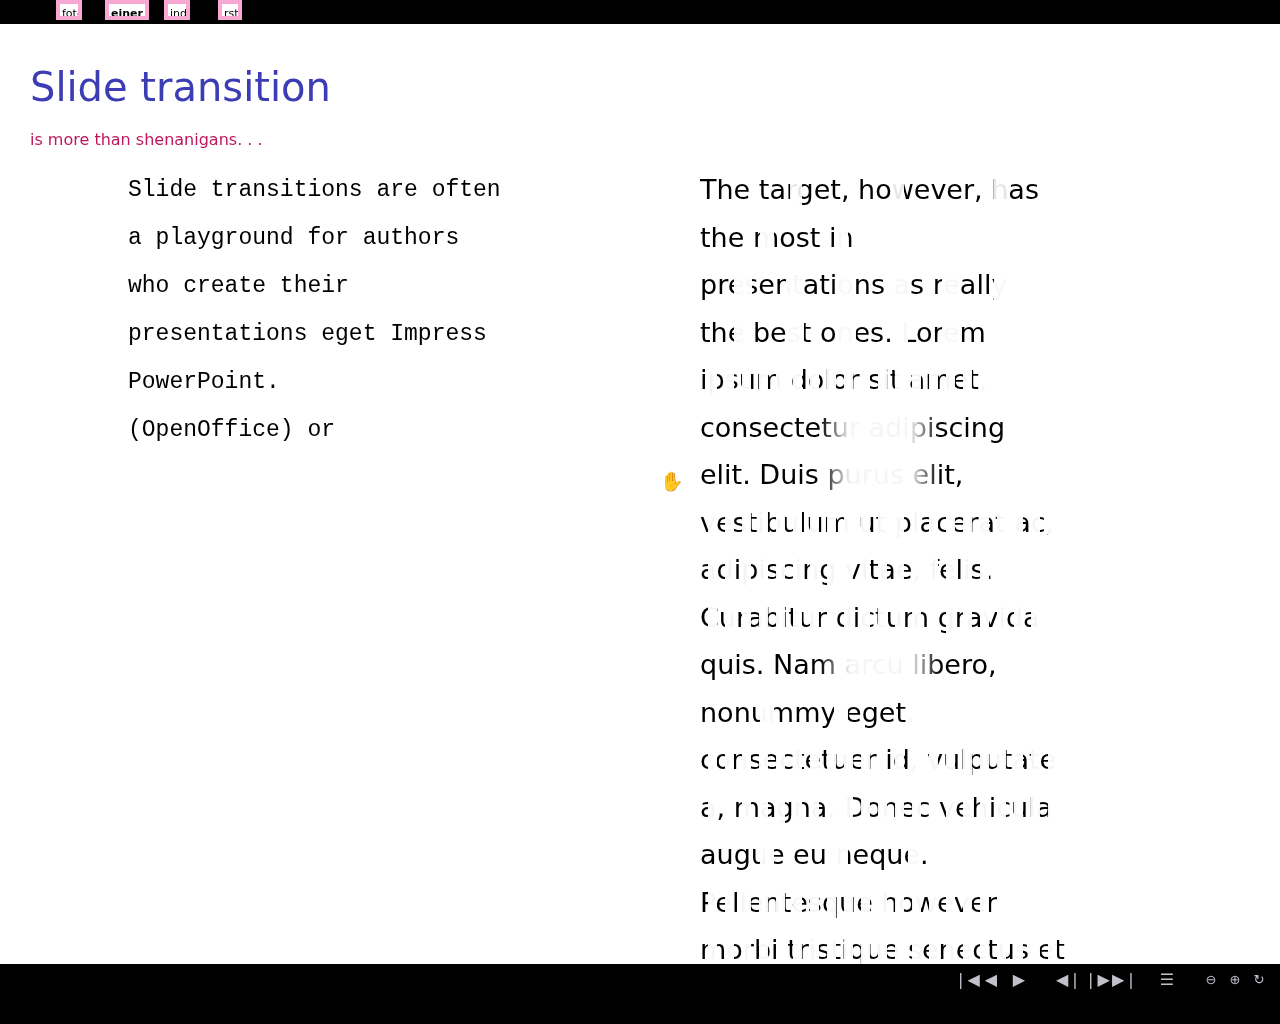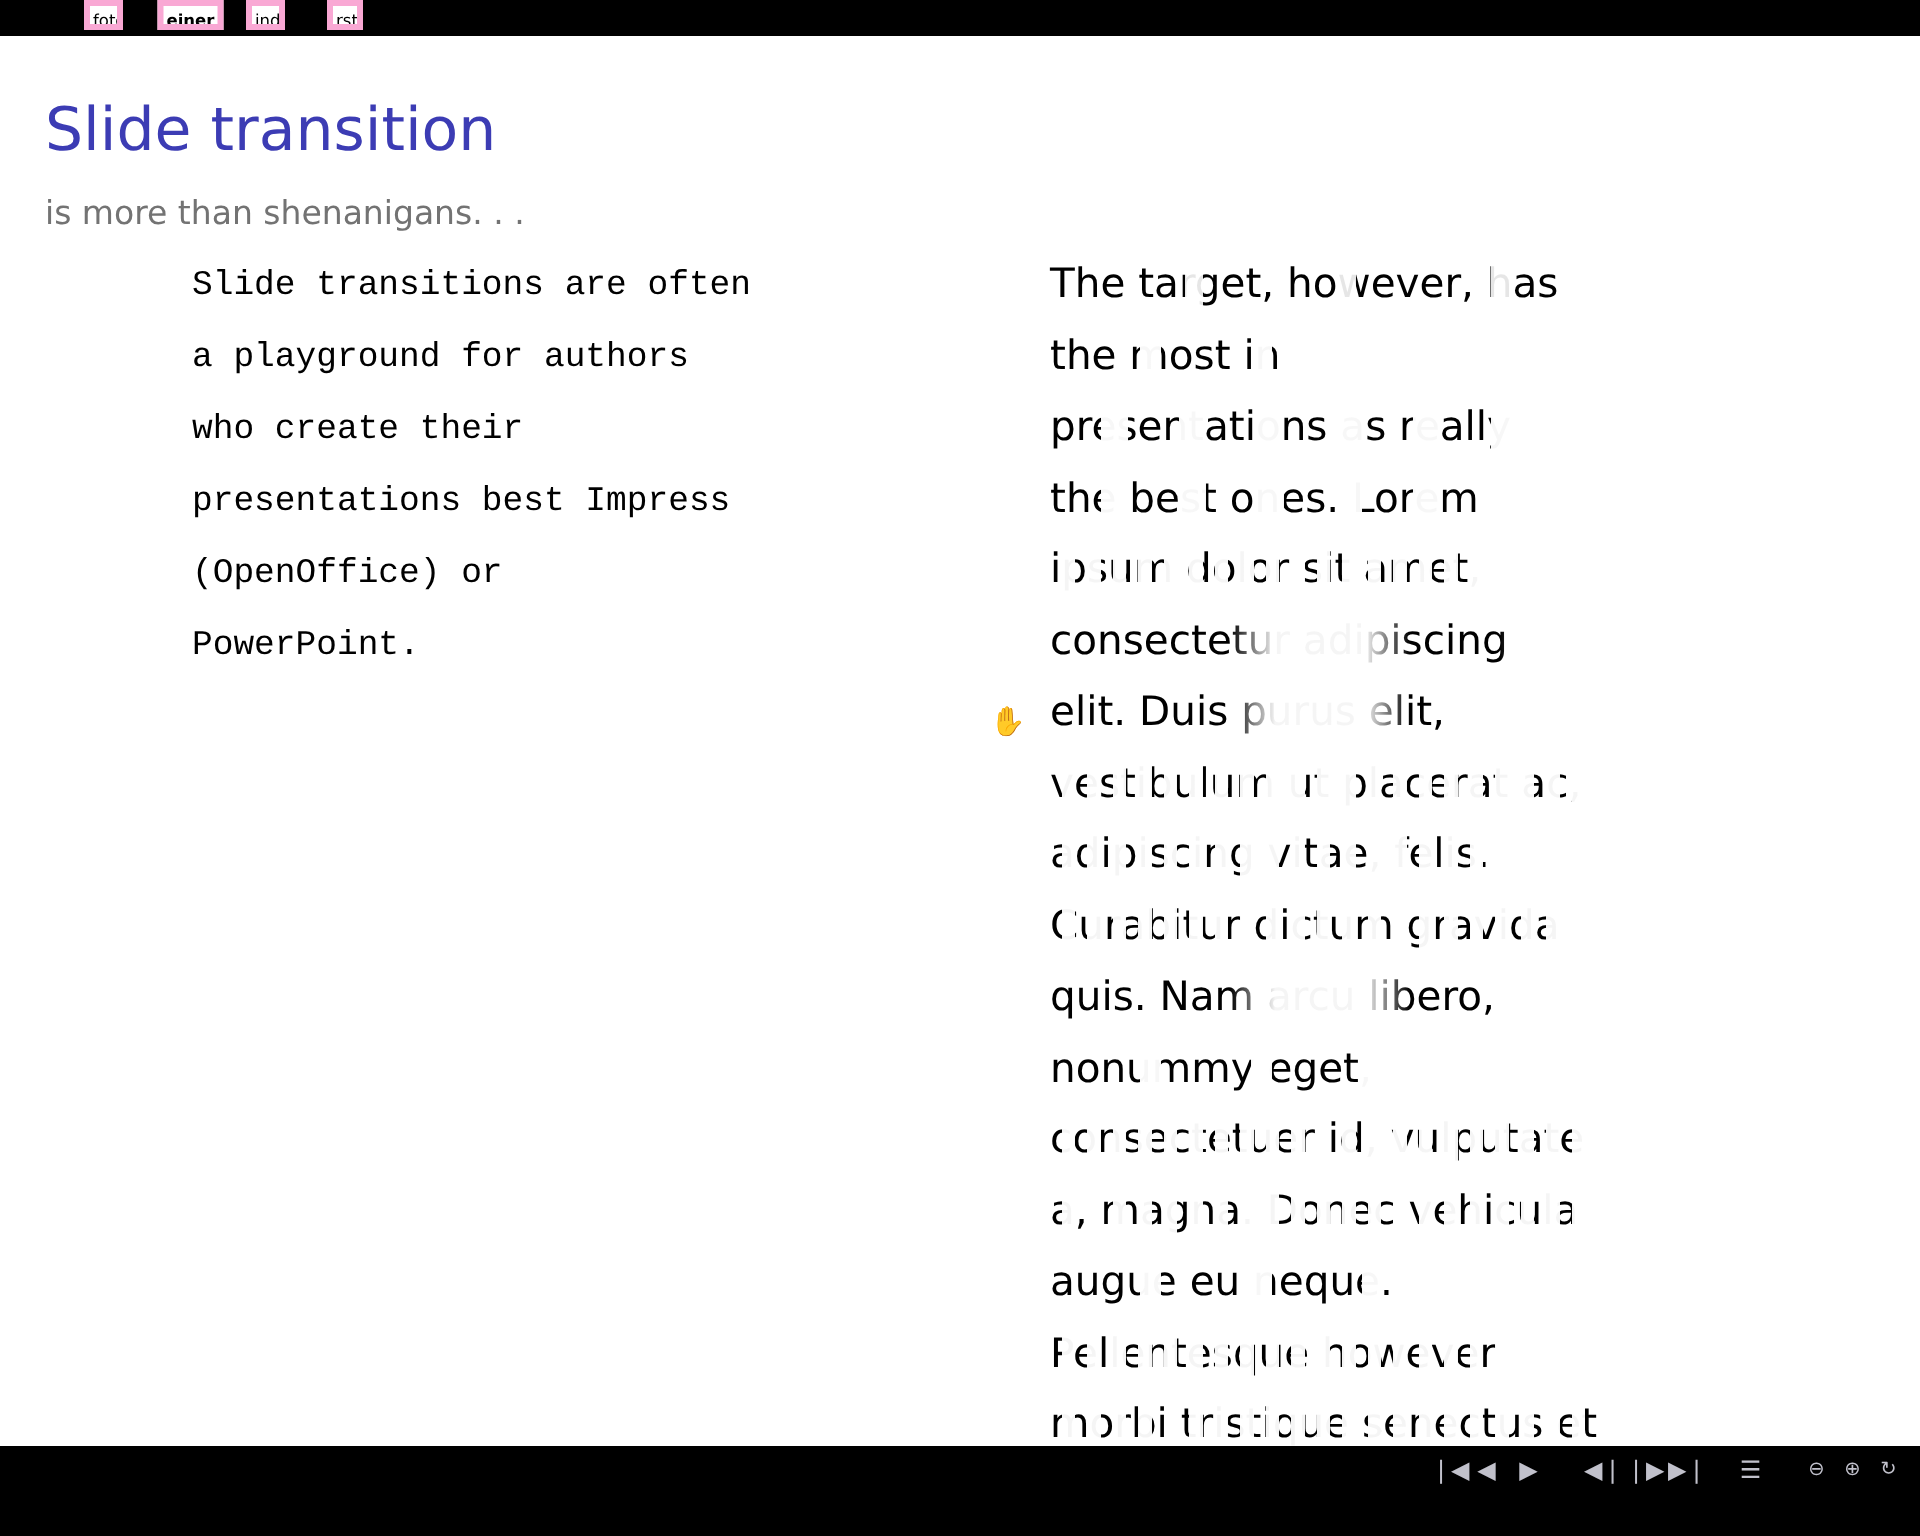--- a/index.html
+++ b/index.html
@@ -64,22 +64,22 @@
     color: #3c3cb4;
     font-family: "DejaVu Sans", sans-serif;
     letter-spacing: 0px;
     white-space: nowrap;
   }
 
   .slide-subtitle {
     position: absolute;
     left: 30px;
     top: 106px;
-    font-size: 22px;
-    color: #737373;
+    font-size: 16px;
+    color: #be185d;
     font-family: "DejaVu Sans", sans-serif;
     white-space: nowrap;
   }
 
   .col-left {
     position: absolute;
     left: 128px;
     top: 142px;
     width: 440px;
     font-size: 23px;
@@ -229,23 +229,23 @@
 
   <div class="slide">
 
     <div class="slide-title">Slide transition</div>
     <div class="slide-subtitle">is more than shenanigans. . .</div>
 
     <div class="col-left">
       <div>Slide transitions are often</div>
       <div>a playground for authors</div>
       <div>who create their</div>
-      <div>presentations best Impress</div>
+      <div>presentations eget Impress</div>
+      <div>PowerPoint.</div>
       <div>(OpenOffice) or</div>
-      <div>PowerPoint.</div>
     </div>
 
     <div class="col-right">
       <div class="ln v3">The target, however, has</div>
       <div class="ln v2">the most in</div>
       <div class="ln v1">presentations as really</div>
       <div class="ln v1">the best ones. Lorem</div>
       <div class="ln v4">ipsum dolor sit amet,</div>
       <div class="ln v5">consectetur adipiscing</div>
       <div class="ln v5">elit. Duis purus elit,</div>

